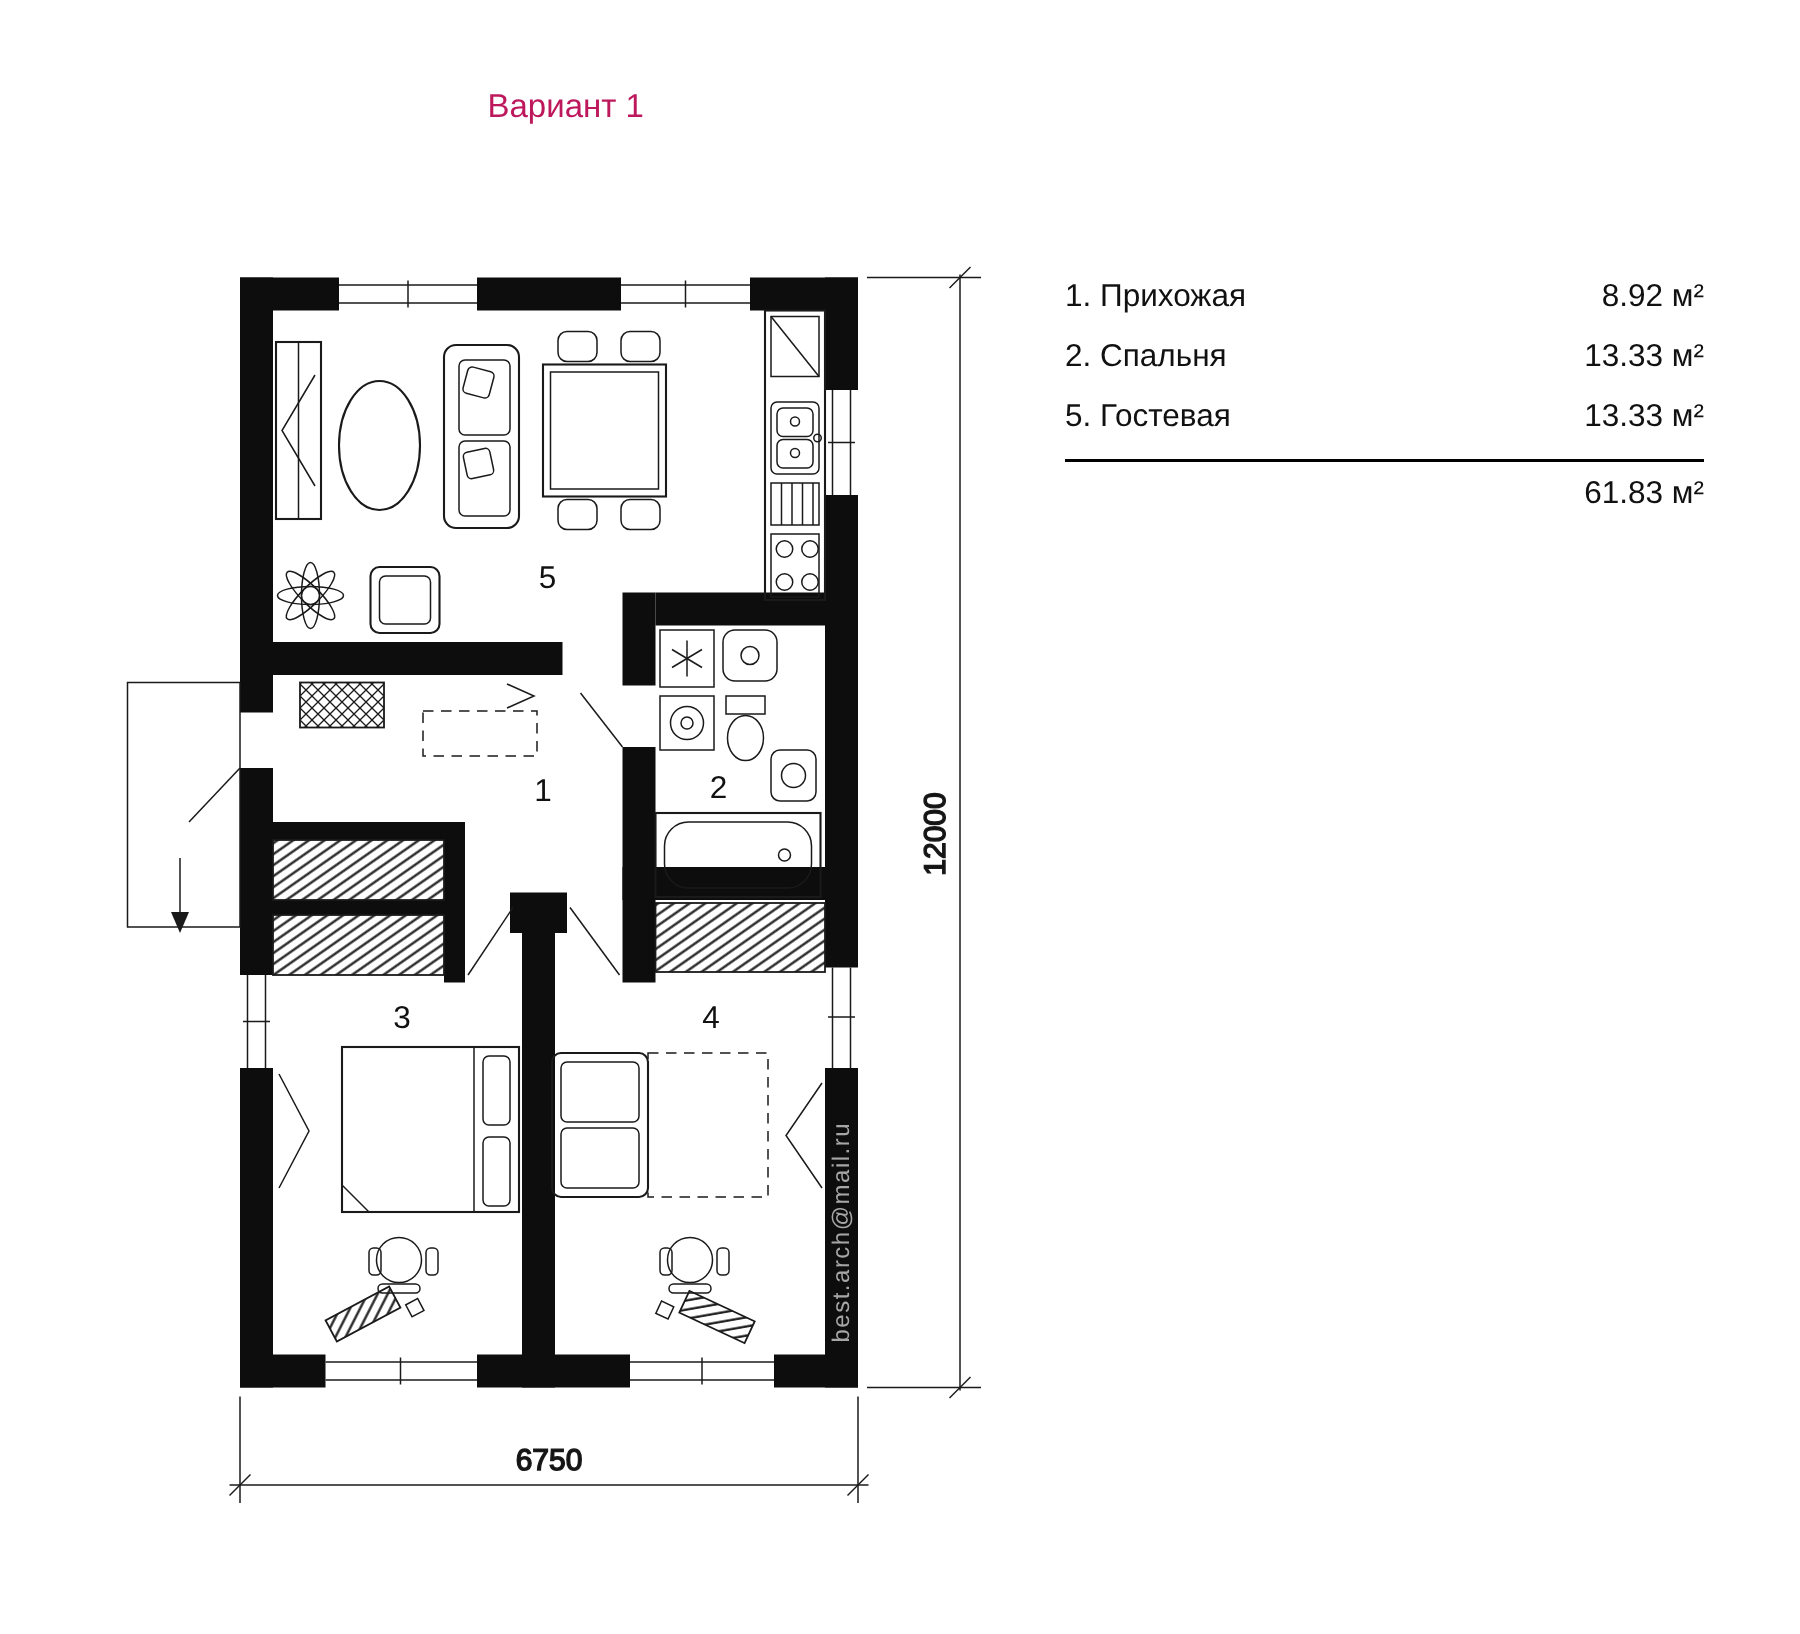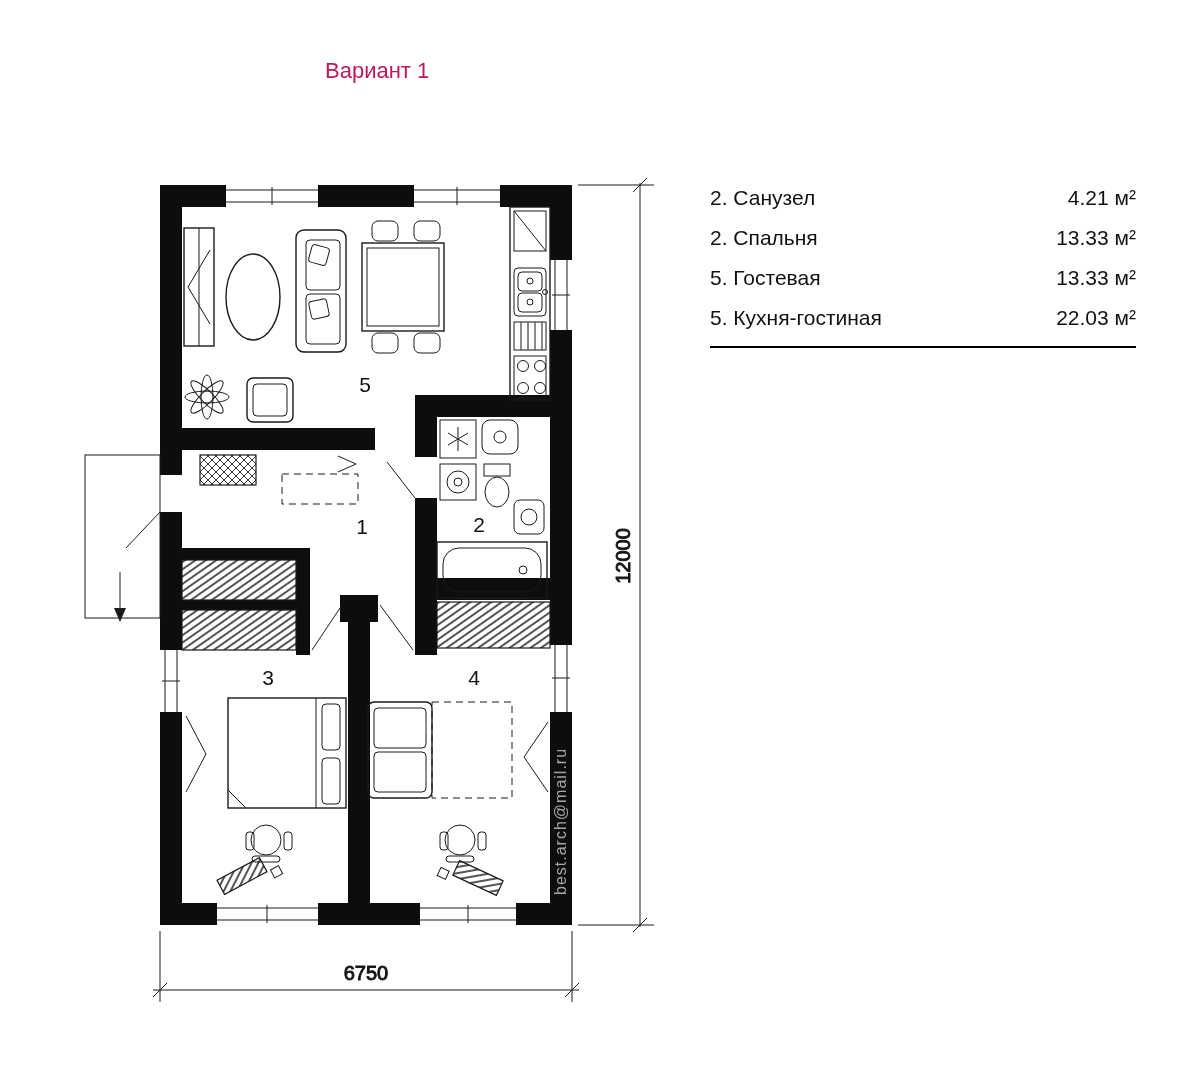--- a/index.html
+++ b/index.html
@@ -293,31 +293,28 @@
       <line x1="153" y1="997" x2="167" y2="983"></line>
       <line x1="565" y1="997" x2="579" y2="983"></line>
       <text class="dimtext" x="366" y="980" text-anchor="middle">6750</text>
     </g>
   </svg>
 
   <div class="title">Вариант 1</div>
 
   <div class="legend">
     <div class="legend-row">
-      <span class="legend-name">2. Санузел</span>
-      <span class="legend-area">4.21 м²</span>
+      <span class="legend-name">1. Прихожая</span>
+      <span class="legend-area">8.92 м²</span>
     </div>
     <div class="legend-row">
       <span class="legend-name">2. Спальня</span>
       <span class="legend-area">13.33 м²</span>
     </div>
     <div class="legend-row">
       <span class="legend-name">5. Гостевая</span>
       <span class="legend-area">13.33 м²</span>
     </div>
-    <div class="legend-row">
-      <span class="legend-name">5. Кухня-гостиная</span>
-      <span class="legend-area">22.03 м²</span>
-    </div>
     <div class="legend-divider"></div>
+    <div class="legend-total">61.83 м²</div>
   </div>
 
 </div>
 
 </body></html>

